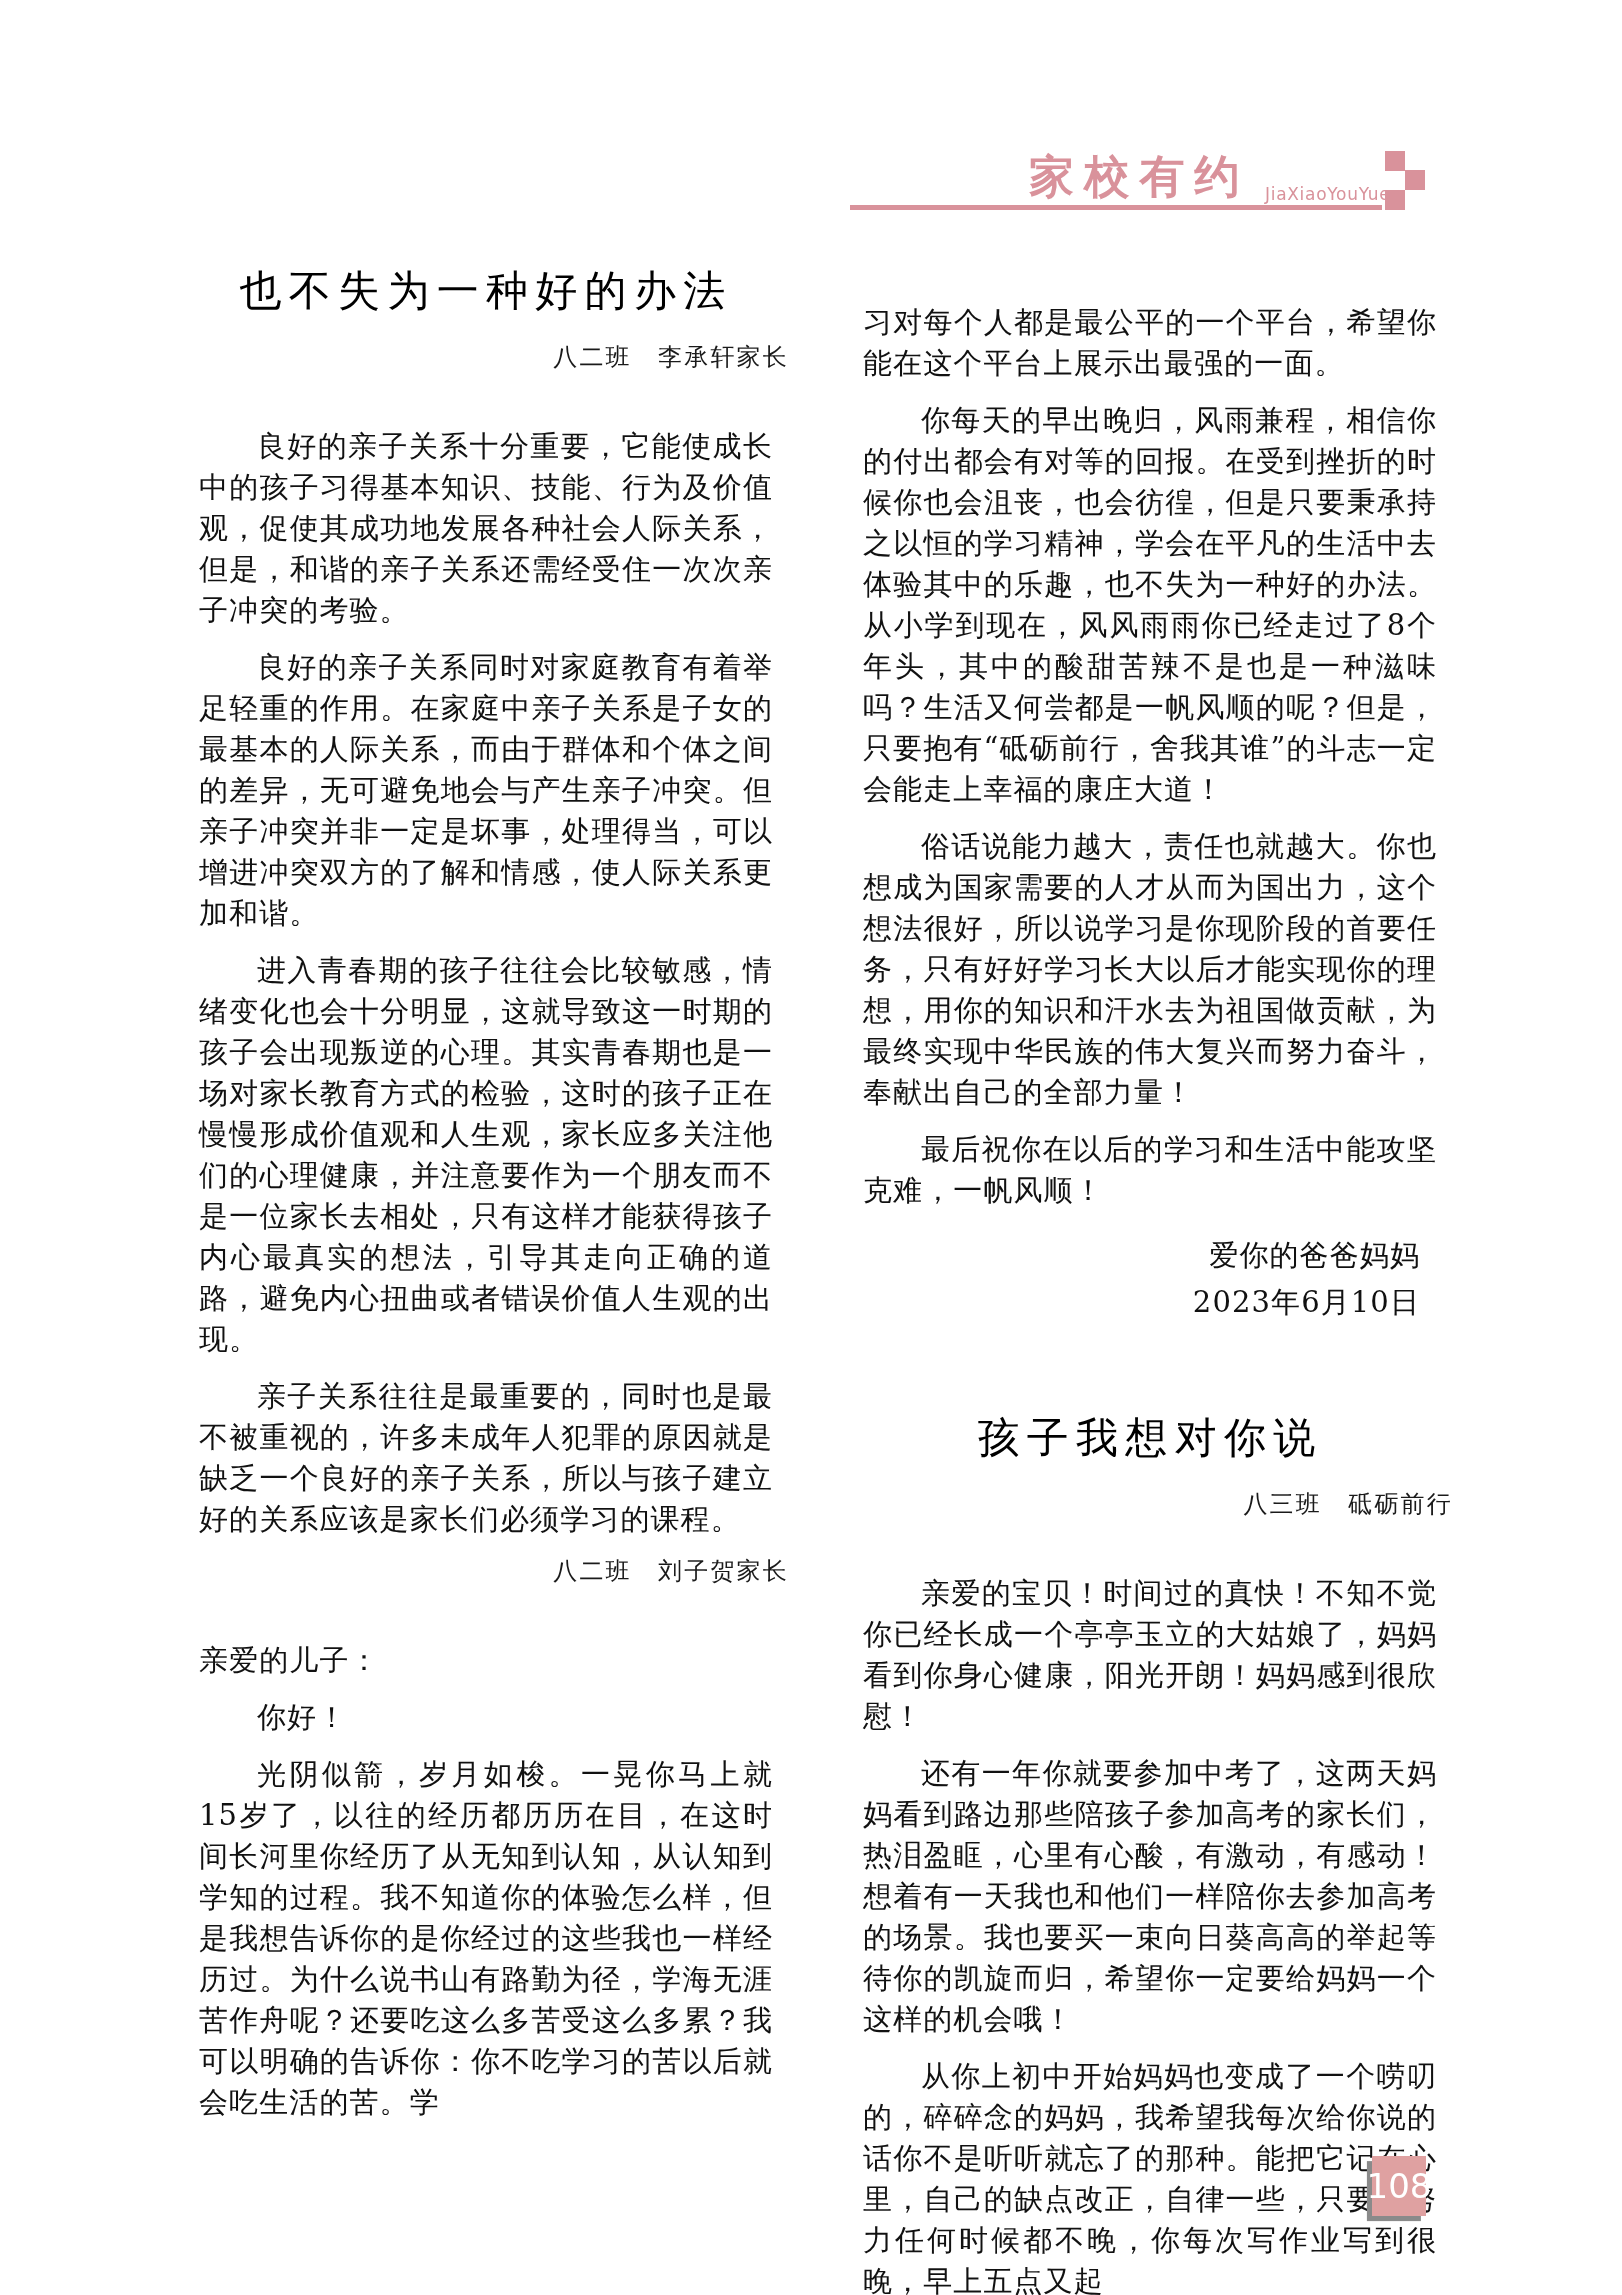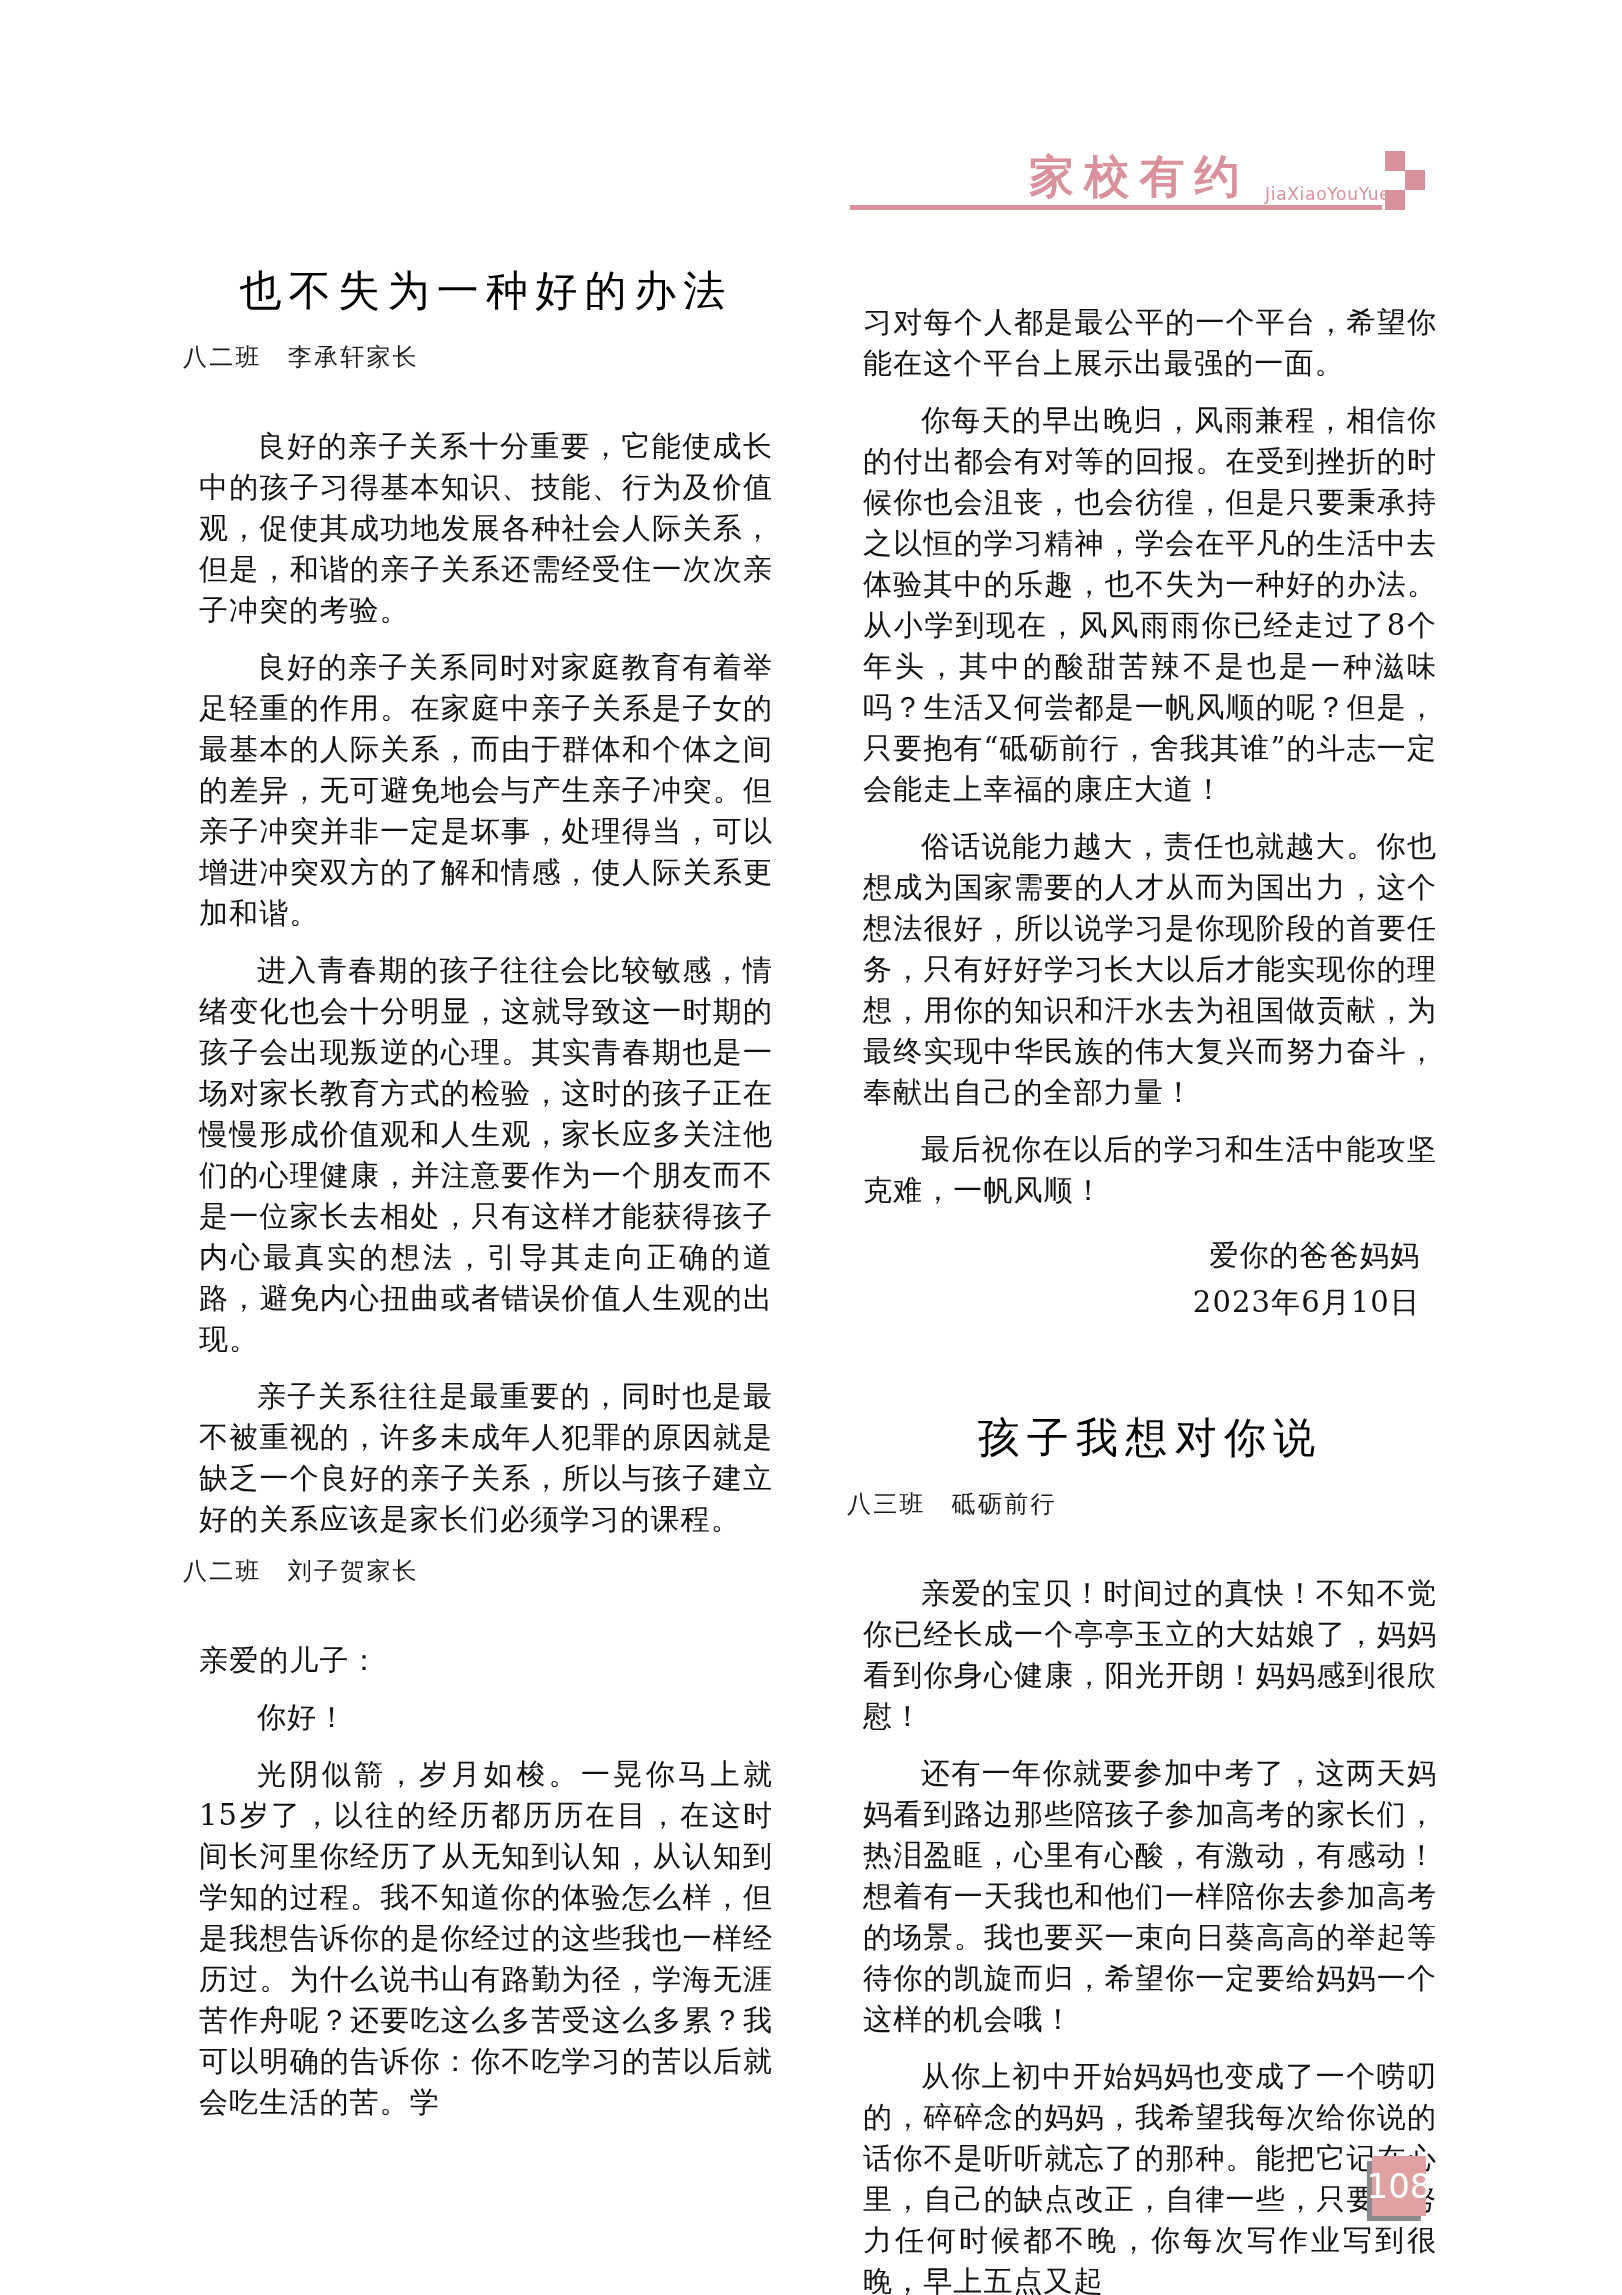--- a/index.html
+++ b/index.html
@@ -40,21 +40,21 @@
   .atitle{
     margin:0 0 25px 0;
     font-size:42px;line-height:53px;font-weight:normal;
     text-align:center;letter-spacing:7.3px;color:#000;
     white-space:nowrap;
   }
   .atitle.gap-top{margin-top:85px;}
   .byline{
     margin:0 0 53px 0;
     font-size:24px;line-height:31px;
-    text-align:left;letter-spacing:2.2px;color:#1a1a1a;
+    text-align:right;letter-spacing:2.2px;color:#1a1a1a;
   }
   .body-text p{
     margin:16px;
     font-size:29px;line-height:41px;
     letter-spacing:1.1px;
     text-align:justify;
   }
   .para{text-indent:2em;}
   .cont{text-indent:0;}
   .salut{text-indent:0;}

